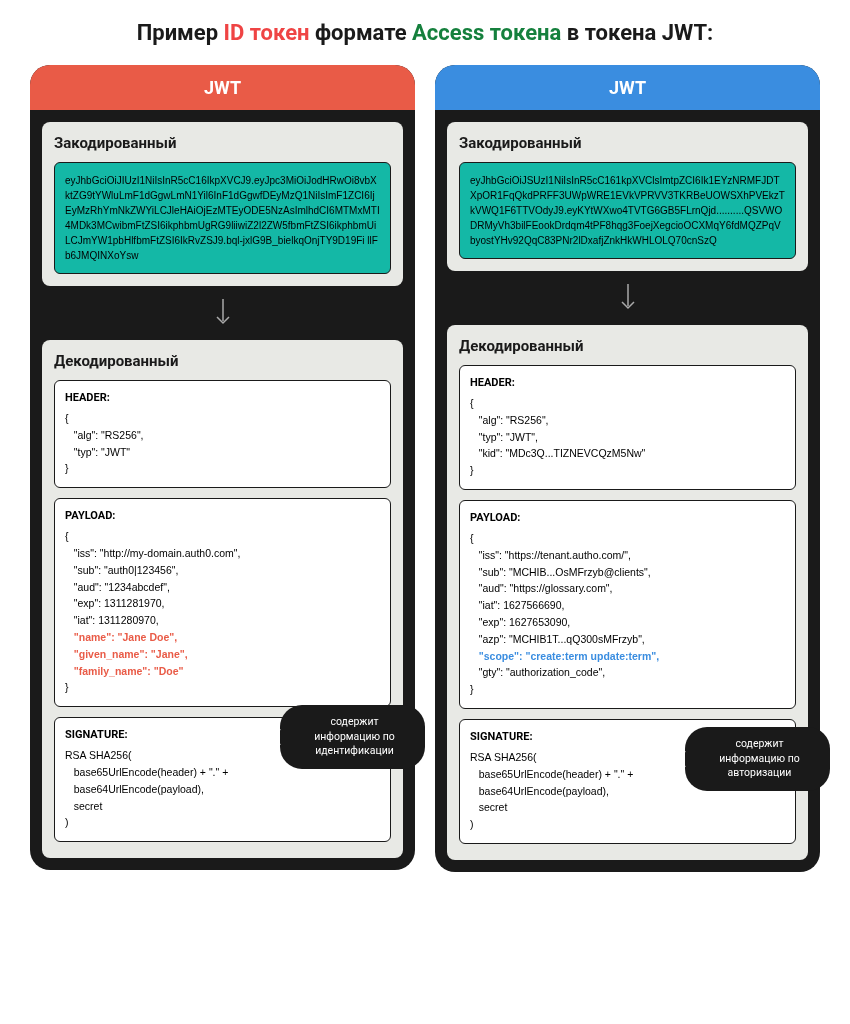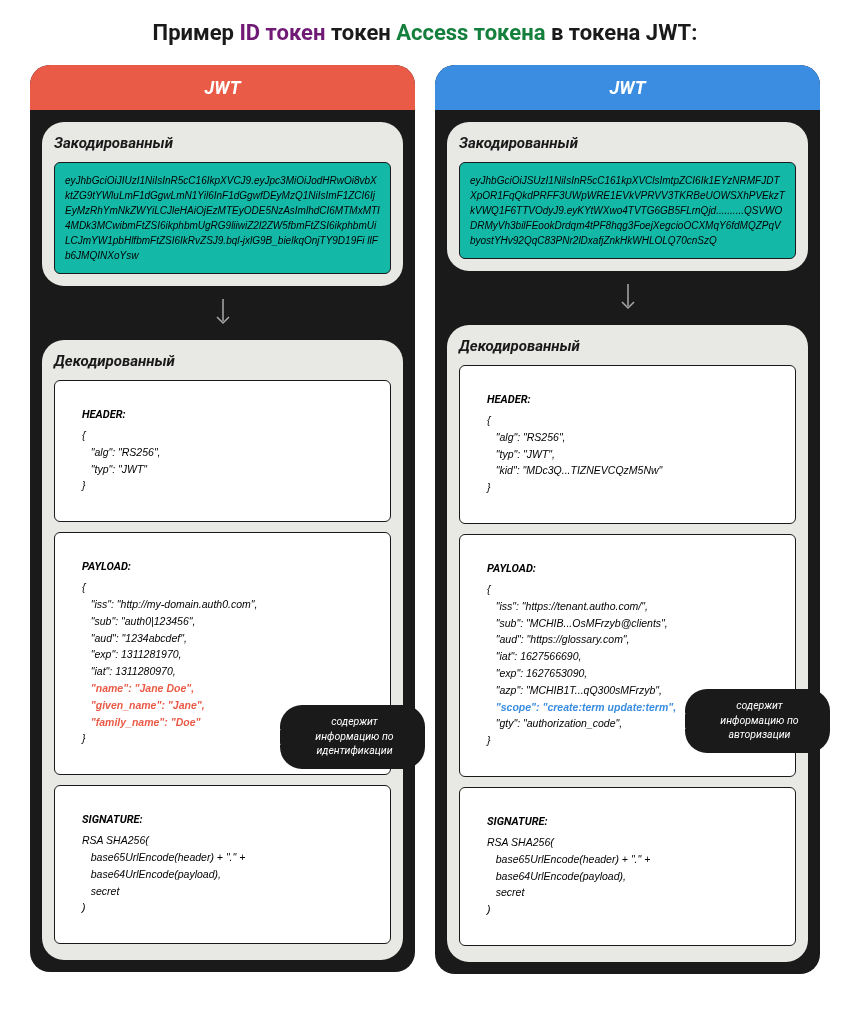--- a/index.html
+++ b/index.html
@@ -1,47 +1,47 @@
 <!DOCTYPE html>
 <html><head>
 <meta charset="utf-8">
 <style>
   * { box-sizing: border-box; margin: 0; padding: 0; }
   body { font-family: -apple-system, BlinkMacSystemFont, "Segoe UI", Roboto, Arial, sans-serif; background: #fff; width: 850px; padding: 20px 30px; }
   .title { text-align: center; font-size: 22px; font-weight: 700; margin-bottom: 20px; color: #1a1a1a; }
-  .title .orange { color: #701a75; }
+  .title .orange { color: #ef4444; }
   .title .blue { color: #15803d; }
   .columns { display: flex; gap: 20px; }
   .col { flex: 1; background: #1a1a1a; border-radius: 20px; overflow: hidden; position: relative; }
   .col-header { color: #fff; font-weight: 700; text-align: center; padding: 12px 0; font-size: 18px; }
   .col-header.red { background: #e95b47; }
   .col-header.blue { background: #3a8de0; }
-  .section { margin: 12px; background: #e8e9e5; border-radius: 22px; padding: 12px; }
+  .section { margin: 12px; background: #e8e9e5; border-radius: 8px; padding: 12px; }
   .section-title { font-weight: 700; font-size: 15px; margin-bottom: 10px; color: #1a1a1a; }
   .encoded-box { background: #14b8a6; border: 1px solid #1a1a1a; border-radius: 6px; padding: 10px; font-size: 10px; line-height: 1.5; word-break: break-all; font-family: Arial, sans-serif; }
   .arrow { text-align: center; color: #ccc; height: 30px; display: flex; align-items: center; justify-content: center; }
   .arrow svg { stroke: #ccc; }
-  .sub-box { background: #fff; border: 1px solid #1a1a1a; border-radius: 6px; padding: 27px; margin-bottom: 10px; }
+  .sub-box { background: #fff; border: 1px solid #1a1a1a; border-radius: 6px; padding: 10px; margin-bottom: 10px; }
   .sub-box:last-child { margin-bottom: 4px; }
   .sub-label { font-weight: 700; font-size: 11px; margin-bottom: 6px; }
   .code { font-size: 10.5px; line-height: 1.6; font-family: Arial, sans-serif; white-space: pre; }
   .code .hl-red { color: #e95b47; font-weight: 700; }
   .code .hl-blue { color: #3a8de0; font-weight: 700; }
   .tooltip { position: absolute; right: -10px; background: #1a1a1a; color: #fff; font-size: 10.5px; line-height: 1.4; padding: 10px 14px 10px 18px; border-radius: 22px; width: 145px; text-align: center; z-index: 10; }
   .tooltip.t1 { top: 640px; }
-  .tooltip.t2 { top: 624px; }
+  .tooltip.t2 { top: 662px; }
   .chev { position: absolute; left: -12px; top: 50%; transform: translateY(-50%); width: 14px; height: 24px; }
   .chev svg { width: 14px; height: 24px; }
-  .col-wrap { position: relative; flex: 1; font-style: italic; }
+  .col-wrap { position: relative; flex: 1; }
 </style>
 </head>
 <body>
 
 <h1 class="title">
-  <span>Пример </span><span class="orange">ID токен</span><span> токен </span><span class="blue">Access токена</span><span> в токена JWT:</span>
+  <span>Пример </span><span class="orange">ID токен</span><span> формате </span><span class="blue">Access токена</span><span> в токена JWT:</span>
 </h1>
 
 <div class="columns">
 
   <div class="col-wrap">
     <div class="col">
       <div class="col-header red">JWT</div>
 
       <div class="section">
         <div class="section-title">Закодированный</div>

